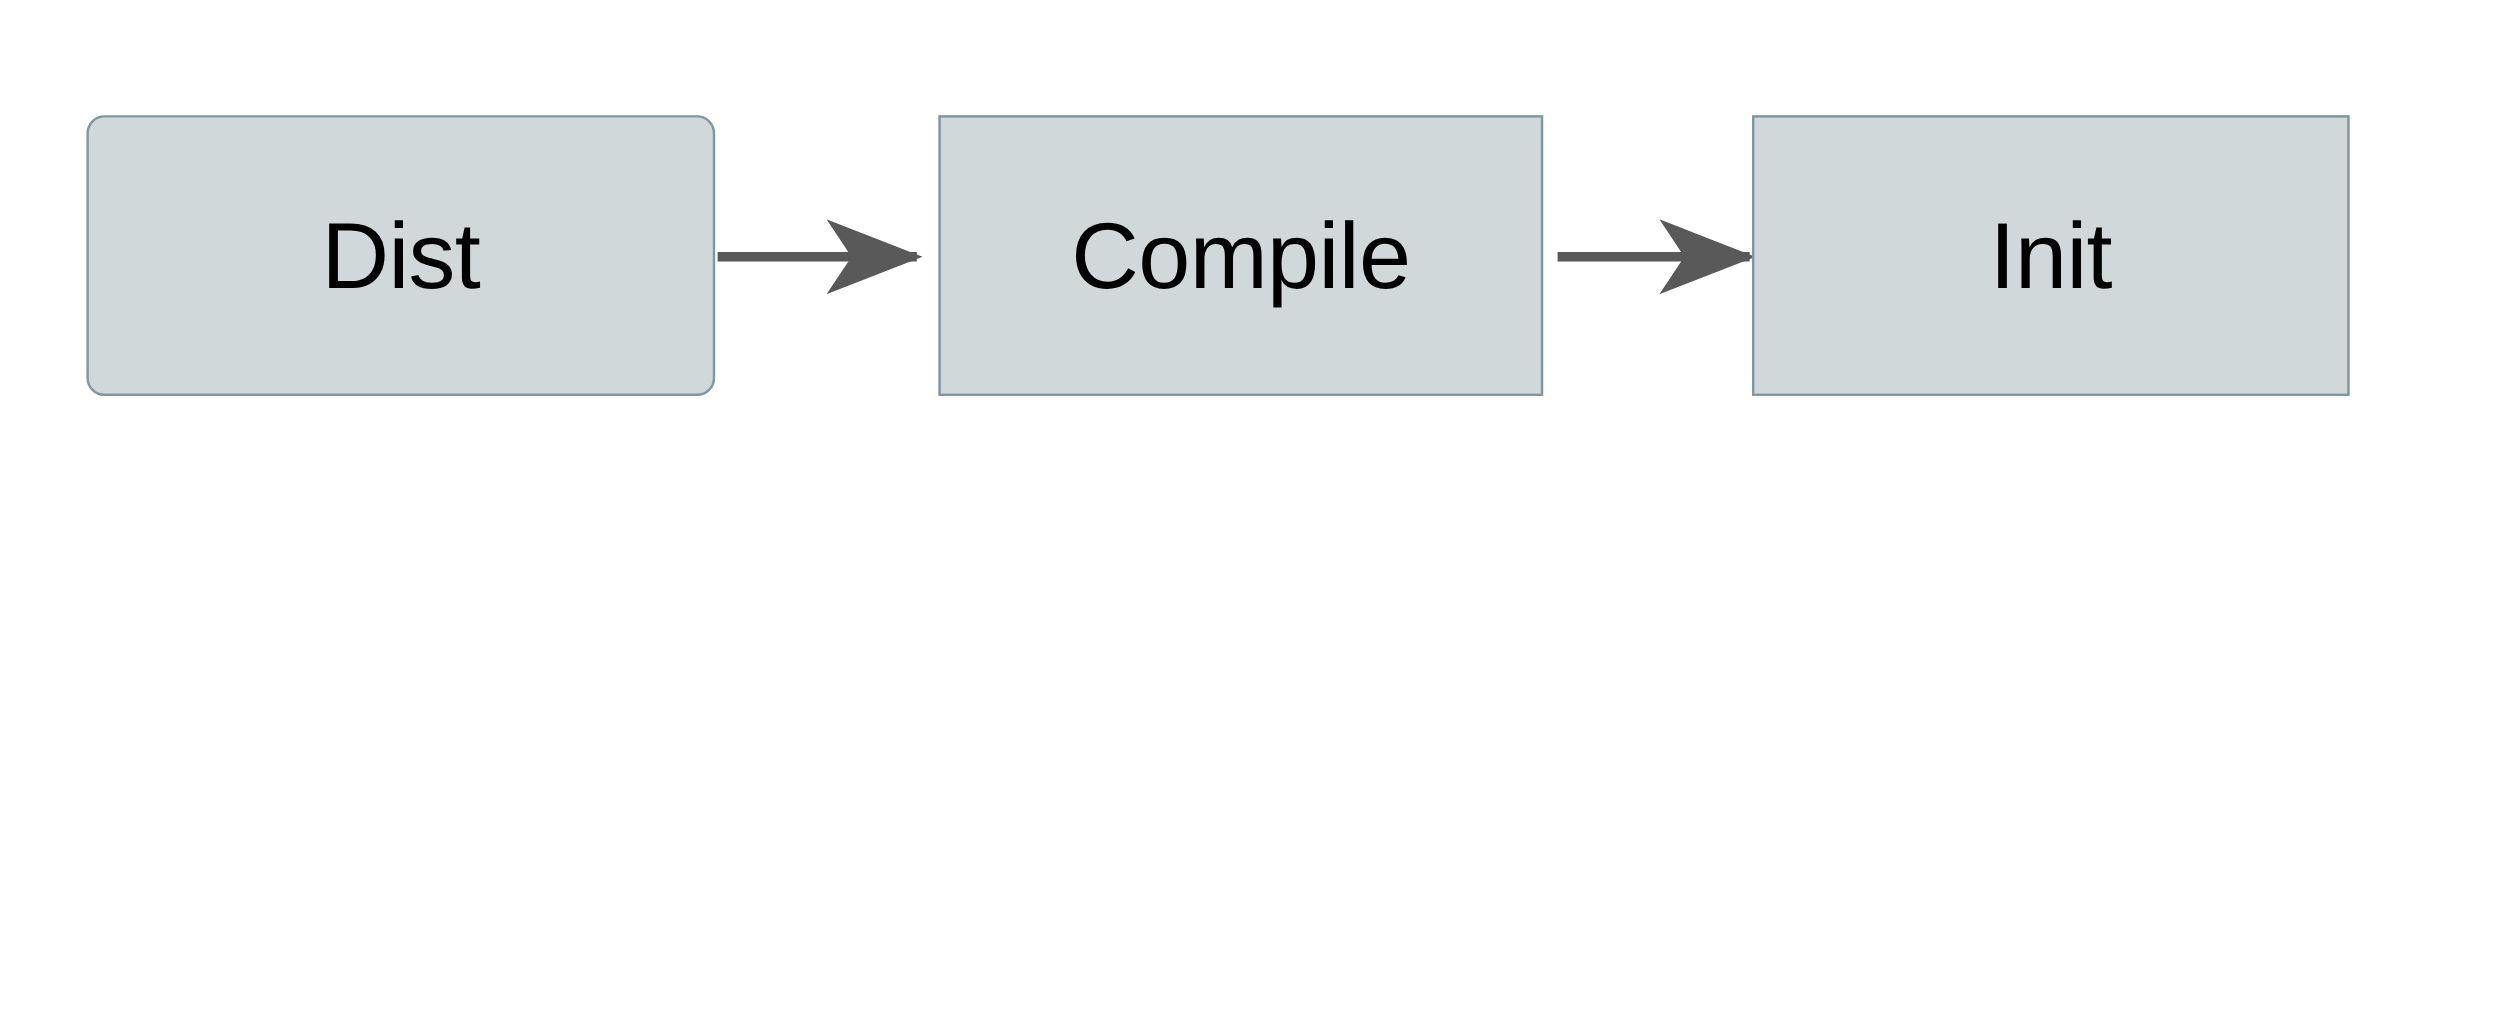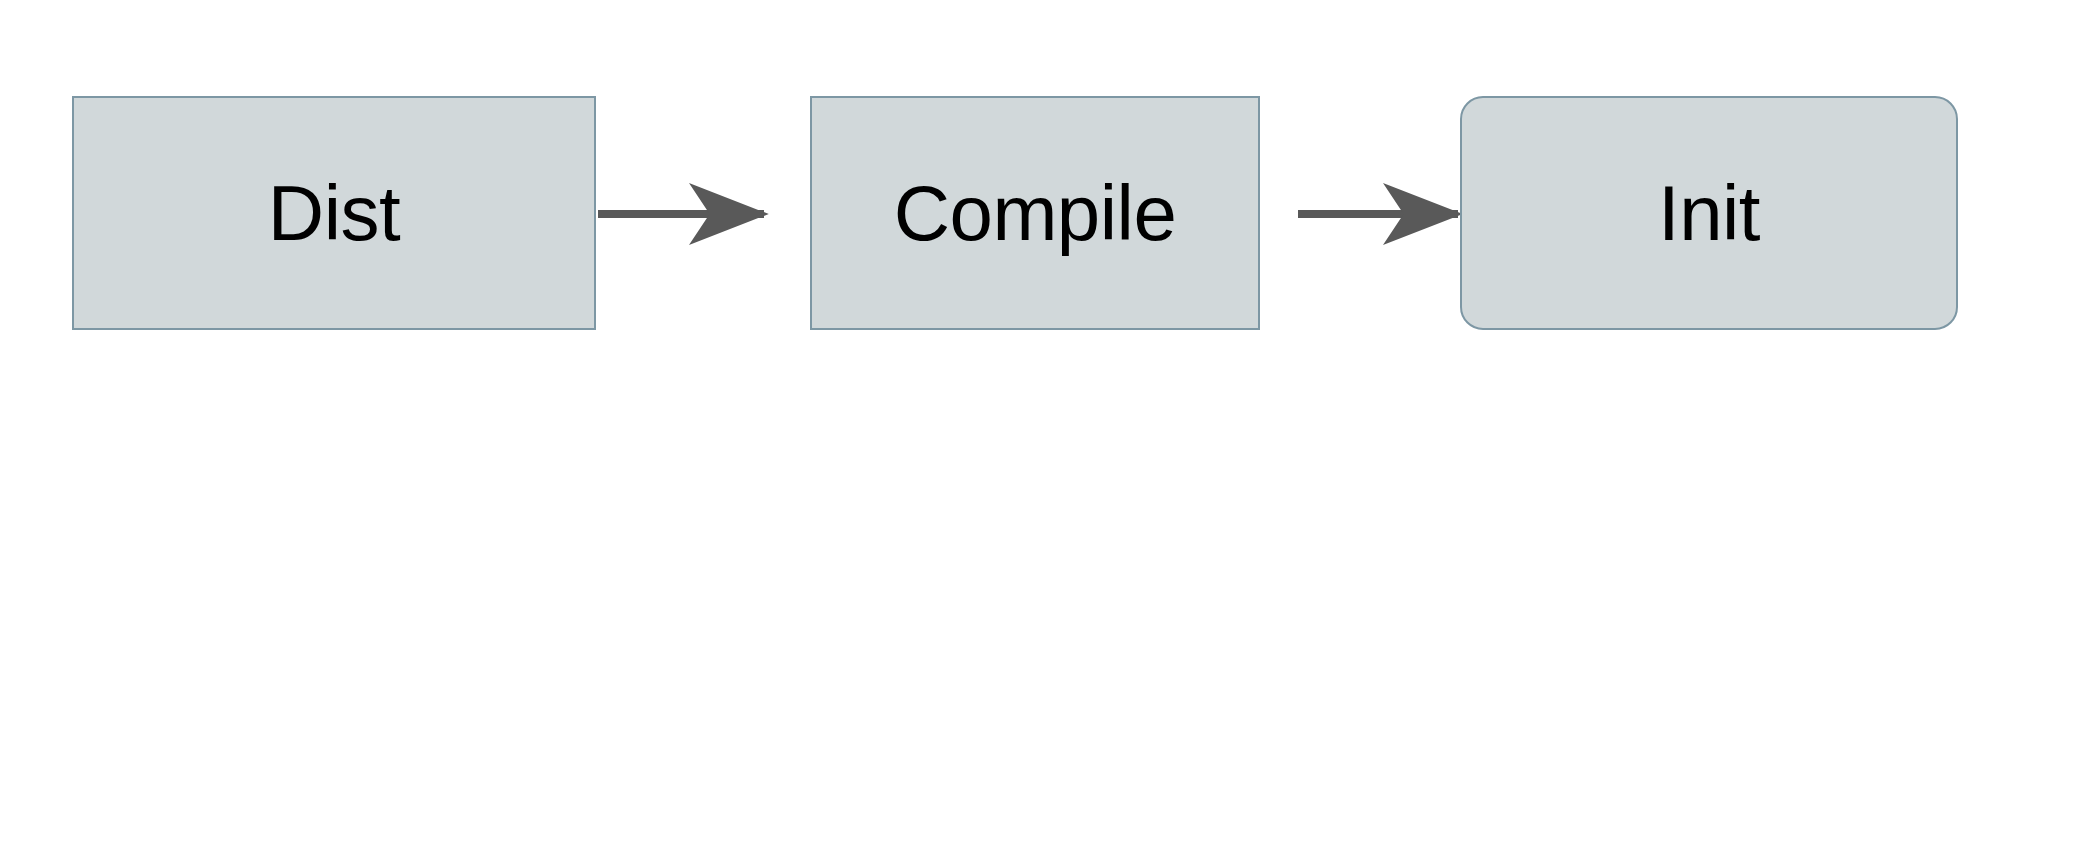--- a/index.html
+++ b/index.html
@@ -41,23 +41,23 @@
     font-family: "Liberation Sans", sans-serif;
     font-size: 78px;
     font-weight: 400;
     line-height: 1;
     color: #000000;
     letter-spacing: -0.5px;
     white-space: nowrap;
     user-select: none;
   }
   
-  #node-dist    { left: 72px;   top: 96px;  width: 524px; height: 234px; }
-  #node-compile { left: 810px;  top: 96px;  width: 450px; height: 234px; }
-  #node-init    { left: 1460px; top: 96px;  width: 498px; height: 234px; border-radius: 23px; }
+  #node-dist    { left: 72px;   top: 96px;  width: 524px; height: 234px; border-radius: 15px; }
+  #node-compile { left: 782px;  top: 96px;  width: 504px; height: 234px; }
+  #node-init    { left: 1460px; top: 96px;  width: 498px; height: 234px; }
   #node-clean   { left: 754px;  top: 512px; width: 524px; height: 233px; }
 </style>
 </head>
 <body>
 
 <div id="diagram-canvas">
 
   <svg class="edge-layer" viewBox="0 0 2078 848" width="2078" height="848" xmlns="http://www.w3.org/2000/svg">
     <defs>
       <marker id="arrowhead-barbed" markerWidth="10" markerHeight="10" refX="9.4" refY="4" orient="auto" markerUnits="strokeWidth">

